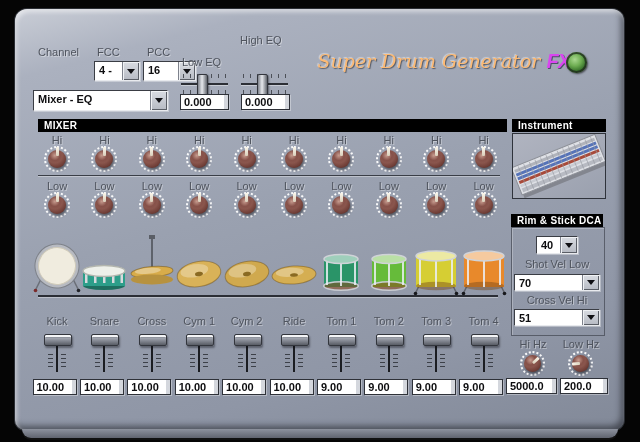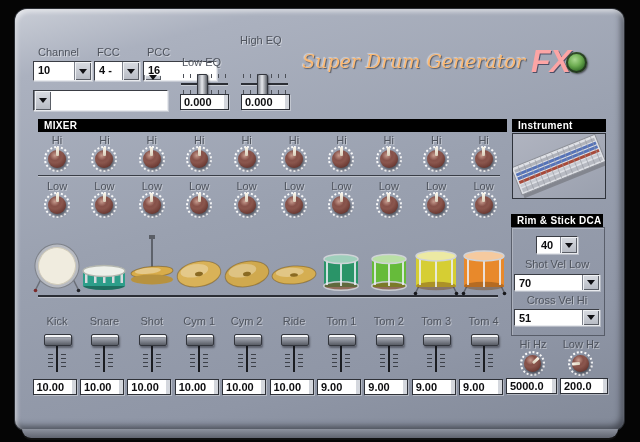--- a/index.html
+++ b/index.html
@@ -54,59 +54,54 @@
   .f-cap{position:absolute;left:50%;top:2px;width:26px;height:10px;margin-left:-13px;border:1px solid #33363d;border-radius:2px;
      background:linear-gradient(#6e727b,#9da1ab 35%,#585c65);box-shadow:inset 0 2px 0 #f4f5f7,1px 2px 2px rgba(10,10,14,.4);}
   .mixer-column{position:absolute;top:0;width:47px;height:442px;}
   .mixer-column .lbl{left:50%;transform:translateX(-50%);}
   .divider{position:absolute;background:#3a3e47;box-shadow:0 1px 0 rgba(255,255,255,.35);}
   .drum{position:absolute;left:50%;transform:translateX(-50%);top:230px;width:48px;height:66px;}
   
   .logo{position:absolute;left:314px;top:44px;width:256px;height:34px;display:flex;align-items:center;justify-content:flex-end;gap:6px;}
   .logo-script{font-family:"DejaVu Serif",serif;font-style:italic;font-size:19px;color:#fdba74;
      text-shadow:1px 1px 1px rgba(25,28,35,.55),-1px -1px 1px rgba(255,255,255,.45);white-space:nowrap;}
-  .logo-fx{font-family:"Liberation Sans",sans-serif;font-style:italic;font-weight:bold;font-size:32px;color:#fca5a5;
+  .logo-fx{font-family:"Liberation Sans",sans-serif;font-style:italic;font-weight:bold;font-size:20px;color:#d946ef;
      text-shadow:1px 1px 0 rgba(10,10,40,.55);letter-spacing:-1px;}
   .led{position:absolute;left:566px;top:52px;width:21px;height:21px;border-radius:50%;
      background:radial-gradient(circle at 42% 36%, #a9d88f 0%, #6fae53 35%, #3f7a30 60%, #27491c 85%);
      box-shadow:inset 0 0 0 2px rgba(30,40,28,.75), 1px 1px 2px rgba(0,0,0,.6);}
   .instr-box{position:absolute;left:512px;top:133px;width:94px;height:66px;border:1px solid #2f333b;
      box-sizing:border-box;background:linear-gradient(150deg,#b0b4c0,#9aa0ae);}
   .section-box{position:absolute;border:1px solid rgba(44,48,56,.55);box-shadow:inset 1px 1px 0 rgba(255,255,255,.25);}
 </style>
 </head>
 <body>
 
 <div class="stage">
   <div class="panel"></div>
   <div class="panel-lip"></div>
 
   <div class="lbl" style="left:38px;top:46px;">Channel</div>
   <div class="lbl" style="left:97px;top:46px;">FCC</div>
   <div class="lbl" style="left:147px;top:46px;">PCC</div>
 
-  <div class="combo" style="left:33px;top:61px;width:59px;height:20px;">
-    <span class="combo-text">10</span>
-    <span class="combo-btn">
-        <span class="tri"></span>
-      </span>
-  </div>
   <div class="combo" style="left:94px;top:61px;width:46px;height:20px;">
     <span class="combo-text">4 -</span>
     <span class="combo-btn">
         <span class="tri"></span>
       </span>
   </div>
-  <div class="combo" style="left:143px;top:61px;width:74px;height:20px;flex-direction:column;">
+  <div class="combo" style="left:143px;top:61px;width:53px;height:20px;">
     <span class="combo-text">16</span>
     <span class="combo-btn">
         <span class="tri"></span>
       </span>
   </div>
   <div class="combo" style="left:33px;top:90px;width:135px;height:21px;">
+    <span class="combo-text">Mixer - EQ</span>
     <span class="combo-btn">
         <span class="tri"></span>
       </span>
   </div>
 
   <div class="lbl" style="left:182px;top:56px;">Low EQ</div>
   <div class="lbl" style="left:240px;top:34px;text-align:center;">High EQ</div>
 
   <div class="hslider" style="left:181px;top:73px;width:47px;">
     <div class="hs-ticks-top"></div>
@@ -242,21 +237,21 @@
             <line x1="24" y1="8" x2="24" y2="46" stroke="#4a4e55" stroke-width="1.5"></line>
             <rect x="21" y="5" width="6" height="4" fill="#5a5e66"></rect>
             <g transform="rotate(-5 24 42)">
               <ellipse cx="24" cy="42" rx="21" ry="5.5" fill="#d8ac4a"></ellipse>
               <ellipse cx="20" cy="40.5" rx="13" ry="3" fill="rgba(255,255,255,.35)"></ellipse>
               <ellipse cx="24" cy="42" rx="21" ry="5.5" fill="none" stroke="rgba(110,80,20,.5)"></ellipse>
             </g>
             <ellipse cx="24" cy="49.5" rx="21" ry="5" fill="#d8ac4a"></ellipse>
             <ellipse cx="24" cy="49.5" rx="21" ry="5" fill="rgba(0,0,0,.15)"></ellipse>
           </svg></div>
-        <div class="lbl" style="top:315px;">Shot</div>
+        <div class="lbl" style="top:315px;">Cross</div>
         <div class="fader" style="left:50%;margin-left:-17px;top:332px;">
           <div class="f-stem"></div>
           <div class="f-ticks l"></div>
           <div class="f-ticks r"></div>
           <div class="f-cap"></div>
         </div>
         <div class="vbox" style="left:-1px;top:379px;width:44px;height:16px;">10.00</div>
       </div>
       <div class="mixer-column" style="left: 175.7px;">
         <div class="lbl" style="top:134px;">Hi</div>

